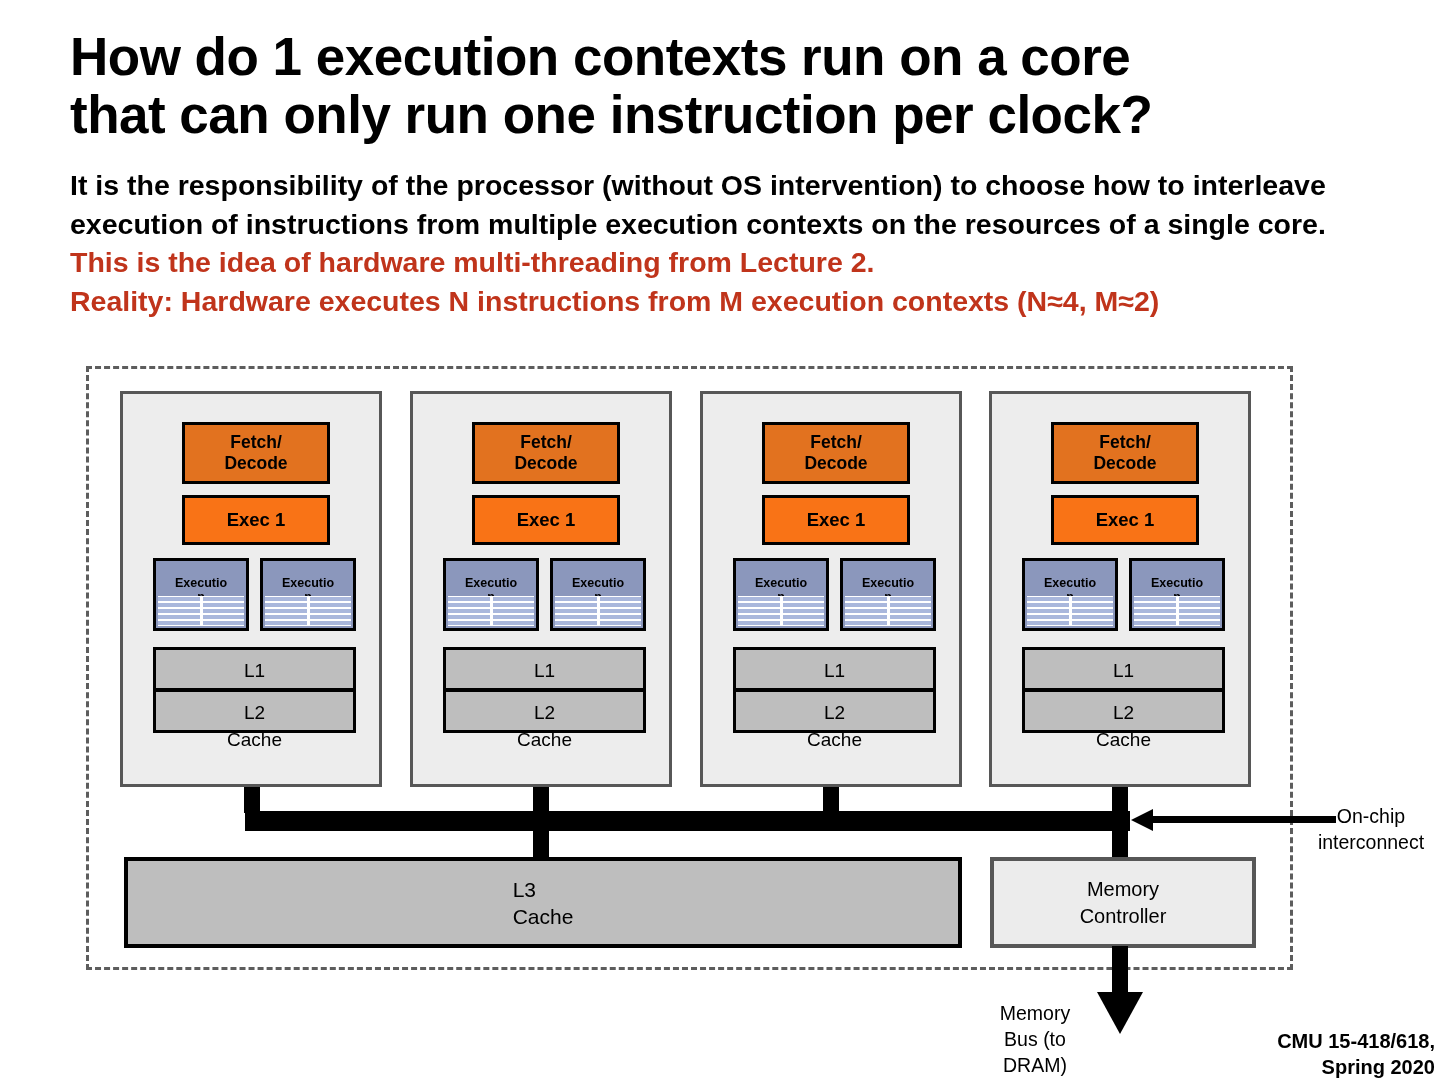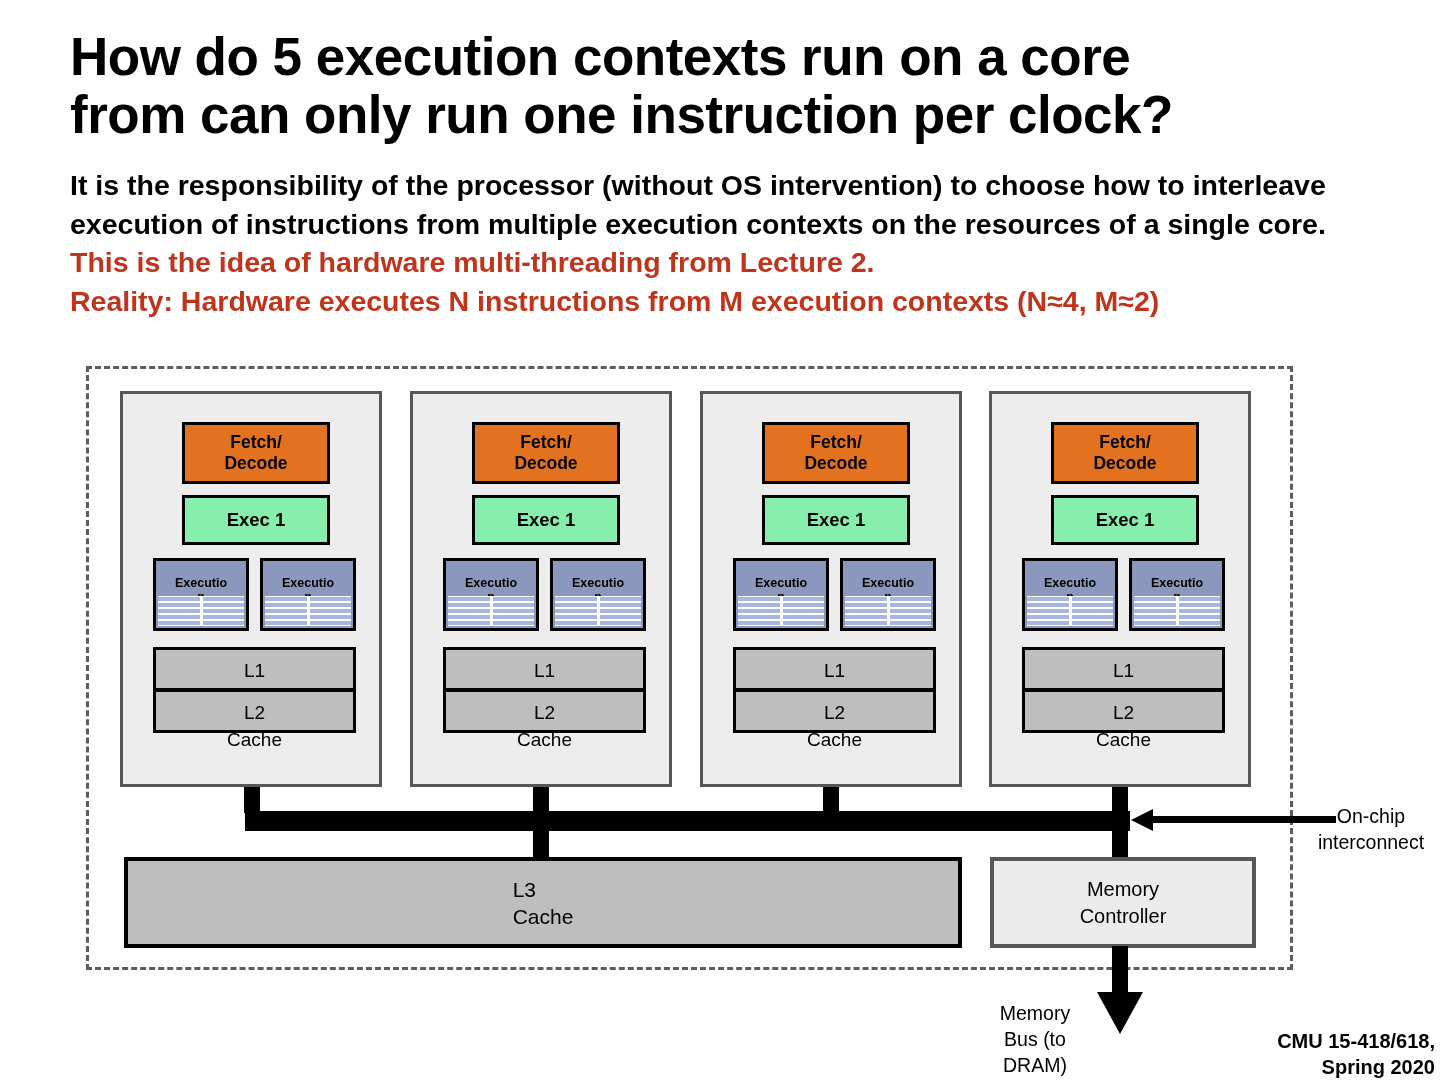--- a/index.html
+++ b/index.html
@@ -54,21 +54,21 @@
     border:3px solid #000;
     box-sizing:border-box;
     display:flex;align-items:center;justify-content:center;
     flex-direction:column;
     font-size:17.5px;font-weight:bold;color:#000;
     line-height:21px;text-align:center;
   }
   .exec-unit{
     position:absolute;left:59px;top:101px;
     width:148px;height:50px;
-    background:#86efac;
+    background:#f97316;
     border:3px solid #000;
     box-sizing:border-box;
     display:flex;align-items:center;justify-content:center;
     font-size:18.5px;font-weight:bold;color:#000;
   }
   .ctx-row{
     position:absolute;left:30px;top:164px;
     width:203px;height:73px;
   }
   .ctx{
@@ -201,22 +201,22 @@
     position:absolute;left:1170px;top:1028px;width:265px;
     text-align:right;
     font-size:20px;line-height:26px;font-weight:bold;color:#000;
     white-space:pre-line;
   }
 </style>
 </head>
 <body>
 
 <div id="slide-title">
-  <span class="l1">How do 5 execution contexts run on a core</span>
-  <span class="l2">from can only run one instruction per clock?</span>
+  <span class="l1">How do 1 execution contexts run on a core</span>
+  <span class="l2">that can only run one instruction per clock?</span>
 </div>
 
 <div id="body-copy">
   <span>It is the responsibility of the processor (without OS intervention) to choose how to interleave execution of instructions from multiple execution contexts on the resources of a single core.</span>
   <span class="red">This is the idea of hardware multi-threading from Lecture 2.</span>
   <span class="red">Reality: Hardware executes N instructions from M execution contexts (N≈4, M≈2)</span>
 </div>
 
 <div id="chip-boundary"></div>
 

